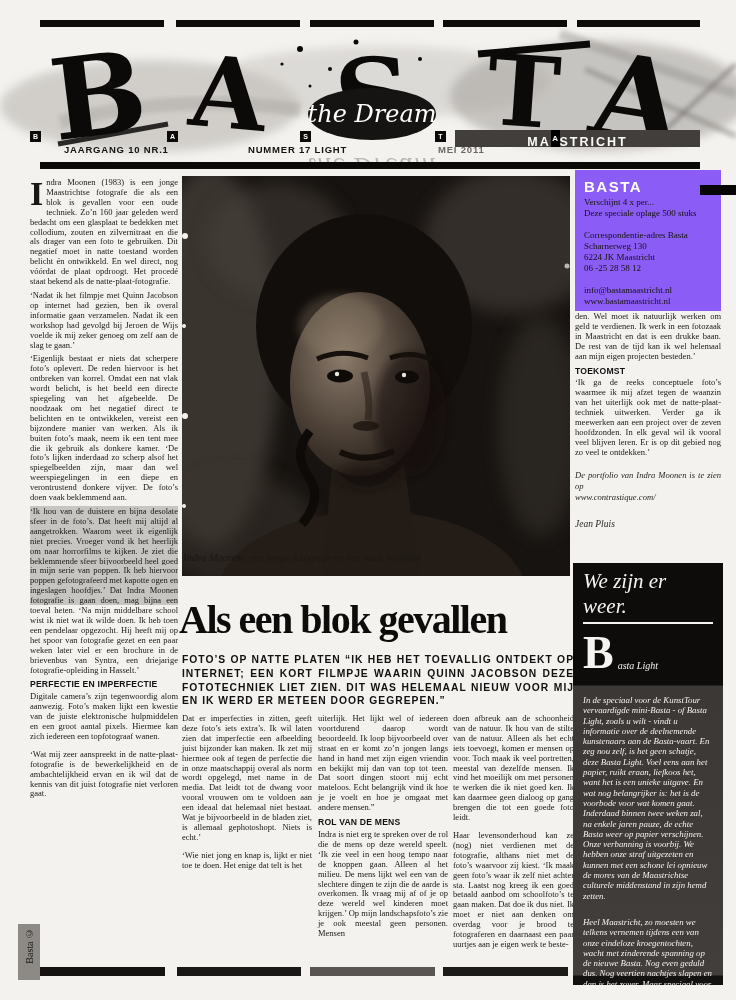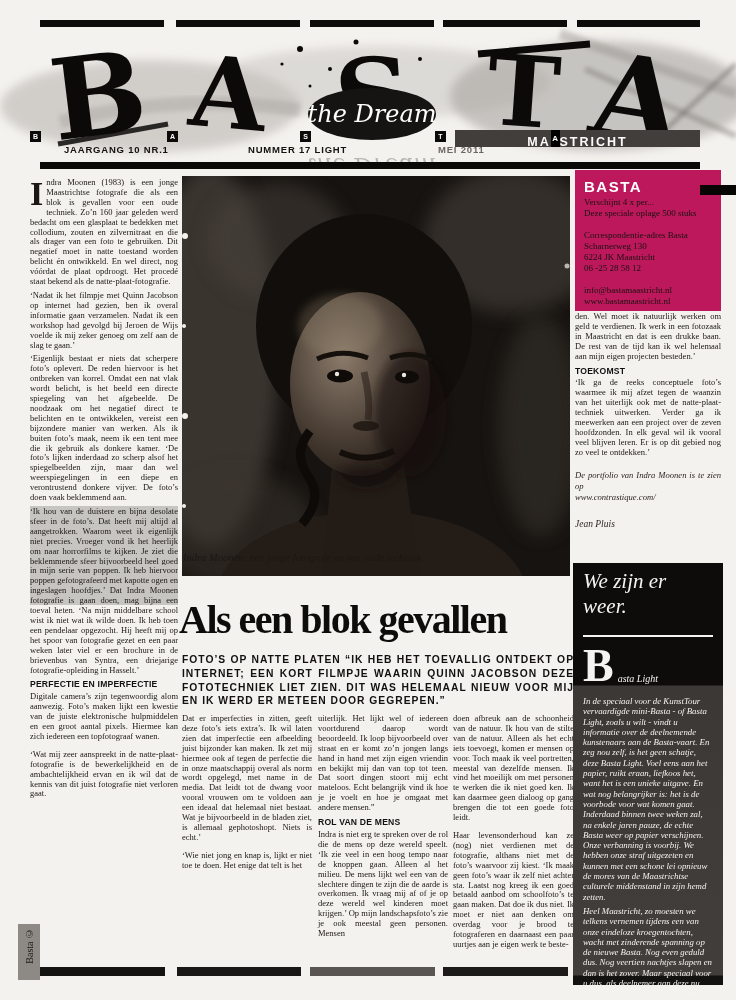--- a/index.html
+++ b/index.html
@@ -32,38 +32,38 @@
   .hl{background:#c7c5c2;}
   
   #photo{left:182px;top:176px;}
   #caption{left:183px;top:552px;font-style:italic;font-size:10.5px;color:#1a1714;}
   #headline{left:179px;top:596px;width:396px;font-weight:bold;font-size:40px;letter-spacing:-1.5px;
             color:#0e0c0a;white-space:nowrap;}
   #subhead{left:182px;top:653px;width:392px;font-family:"Liberation Sans",sans-serif;font-weight:bold;
            font-size:10.3px;line-height:13.8px;letter-spacing:1px;text-align:justify;color:#121010;}
   .bodycol{position:absolute;top:714px;}
   
-  #infobox{left:575px;top:170px;width:146px;height:141px;background:#be185d;box-sizing:border-box;
+  #infobox{left:575px;top:170px;width:146px;height:141px;background:#8b5cf6;box-sizing:border-box;
            padding:8px 9px;}
   #infobox .title{color:#fff;font-family:"Liberation Sans",sans-serif;font-weight:bold;
            font-size:15px;letter-spacing:1.5px;margin-bottom:2px;}
   #infobox .line{font-size:9px;line-height:11.3px;color:#16130f;}
   #infobox .gap{height:10px;}
   #info-tab{left:700px;top:185px;width:36px;height:10px;background:#070605;}
   #rightcol{left:575px;top:312px;width:146px;}
   .note{font-style:italic;font-size:8.6px;line-height:11px;color:#2a2622;}
   
   #promo{left:573px;top:563px;width:150px;height:422px;box-sizing:border-box;padding:6px 10px 8px;
          background:linear-gradient(180deg,#0d0c0b 0px,#0d0c0b 122px,#3b3836 123px,#413e3b 412px,#141210 413px);
          color:#f5f3ef;}
   #promo .title{font-style:italic;font-size:21px;border-bottom:2px solid #f5f3ef;
-         padding-bottom:16px;margin-bottom:10px;}
+         padding-bottom:3px;margin-bottom:10px;}
   #promo .bcap{float:left;font-size:46px;line-height:38px;font-weight:bold;padding-right:4px;}
   #promo .bcap-label{display:inline-block;font-style:italic;font-size:10px;margin-top:26px;}
-  #promo .ptext{font-style:italic;font-size:8.8px;line-height:10.3px;margin:4px 0 1px;}
+  #promo .ptext{font-style:italic;font-size:8.8px;line-height:10.3px;margin:16px 0 1px;}
   #credit-tab{left:18px;top:924px;width:22px;height:56px;background:#8d8a86;}
   #credit-tab span{display:block;writing-mode:vertical-rl;transform:rotate(180deg);
          font-size:10px;color:#1c1916;margin:4px auto 0;}
 </style>
 </head>
 <body>
 
 <div id="page">
 
   <div class="bar" style="top:20px;left:40px;width:124px;"></div>

